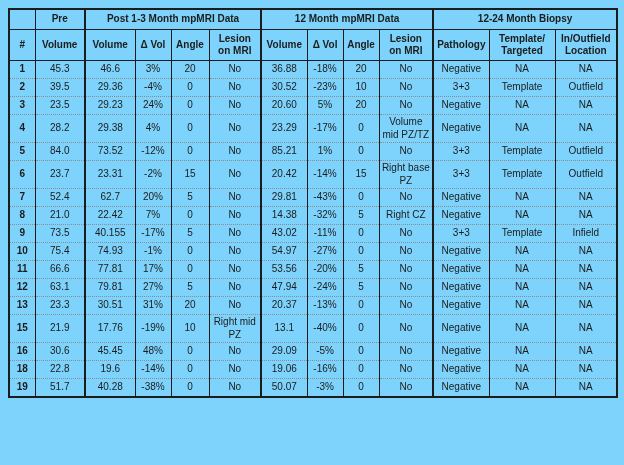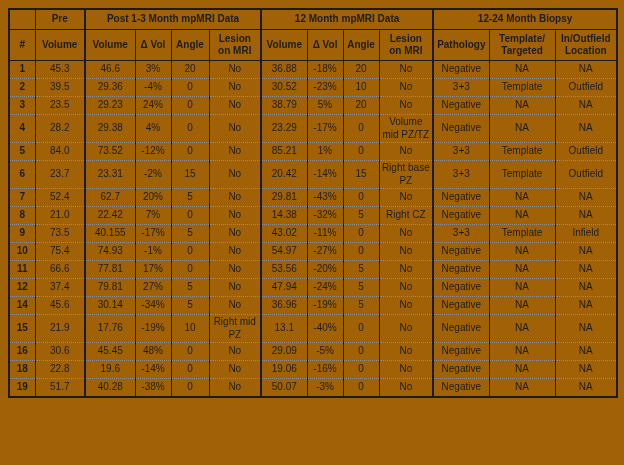--- a/index.html
+++ b/index.html
@@ -1,18 +1,18 @@
 <!DOCTYPE html>
 <html><head>
 <meta charset="utf-8">
 <style>
   html, body { margin: 0; padding: 0; background: #ffffff; }
   .page {
     width: 624px; height: 465px; box-sizing: border-box;
-    padding: 8px 8px 13px 8px; background: #a16207;
+    padding: 8px 8px 13px 8px; background: #7dd3fc;
     font-family: "Liberation Sans", sans-serif;
   }
   table.data-table {
     width: 608px; table-layout: fixed; border-collapse: collapse;
     border: 2px solid #1c1c1c; color: #1c1c1c;
   }
   th, td {
     border-left: 1px solid #1c1c1c; border-right: 1px solid #1c1c1c;
     text-align: center; vertical-align: middle;
     font-size: 10px; line-height: 1.25; padding: 1px 2px;
@@ -100,21 +100,21 @@
           <td>Template</td>
           <td>Outfield</td>
         </tr>
         <tr>
           <td class="row-num">3</td>
           <td>23.5</td>
           <td class="group-start">29.23</td>
           <td>24%</td>
           <td>0</td>
           <td>No</td>
-          <td class="group-start">38.79</td>
+          <td class="group-start">20.60</td>
           <td>5%</td>
           <td>20</td>
           <td>No</td>
           <td class="group-start">Negative</td>
           <td>NA</td>
           <td>NA</td>
         </tr>
         <tr>
           <td class="row-num">4</td>
           <td>28.2</td>
@@ -230,43 +230,43 @@
           <td class="group-start">53.56</td>
           <td>-20%</td>
           <td>5</td>
           <td>No</td>
           <td class="group-start">Negative</td>
           <td>NA</td>
           <td>NA</td>
         </tr>
         <tr>
           <td class="row-num">12</td>
-          <td>37.4</td>
+          <td>63.1</td>
           <td class="group-start">79.81</td>
           <td>27%</td>
           <td>5</td>
           <td>No</td>
           <td class="group-start">47.94</td>
           <td>-24%</td>
           <td>5</td>
           <td>No</td>
           <td class="group-start">Negative</td>
           <td>NA</td>
           <td>NA</td>
         </tr>
         <tr>
-          <td class="row-num">14</td>
-          <td>45.6</td>
-          <td class="group-start">30.14</td>
-          <td>-34%</td>
-          <td>5</td>
-          <td>No</td>
-          <td class="group-start">36.96</td>
-          <td>-19%</td>
-          <td>5</td>
+          <td class="row-num">13</td>
+          <td>23.3</td>
+          <td class="group-start">30.51</td>
+          <td>31%</td>
+          <td>20</td>
+          <td>No</td>
+          <td class="group-start">20.37</td>
+          <td>-13%</td>
+          <td>0</td>
           <td>No</td>
           <td class="group-start">Negative</td>
           <td>NA</td>
           <td>NA</td>
         </tr>
         <tr>
           <td class="row-num">15</td>
           <td>21.9</td>
           <td class="group-start">17.76</td>
           <td>-19%</td>

